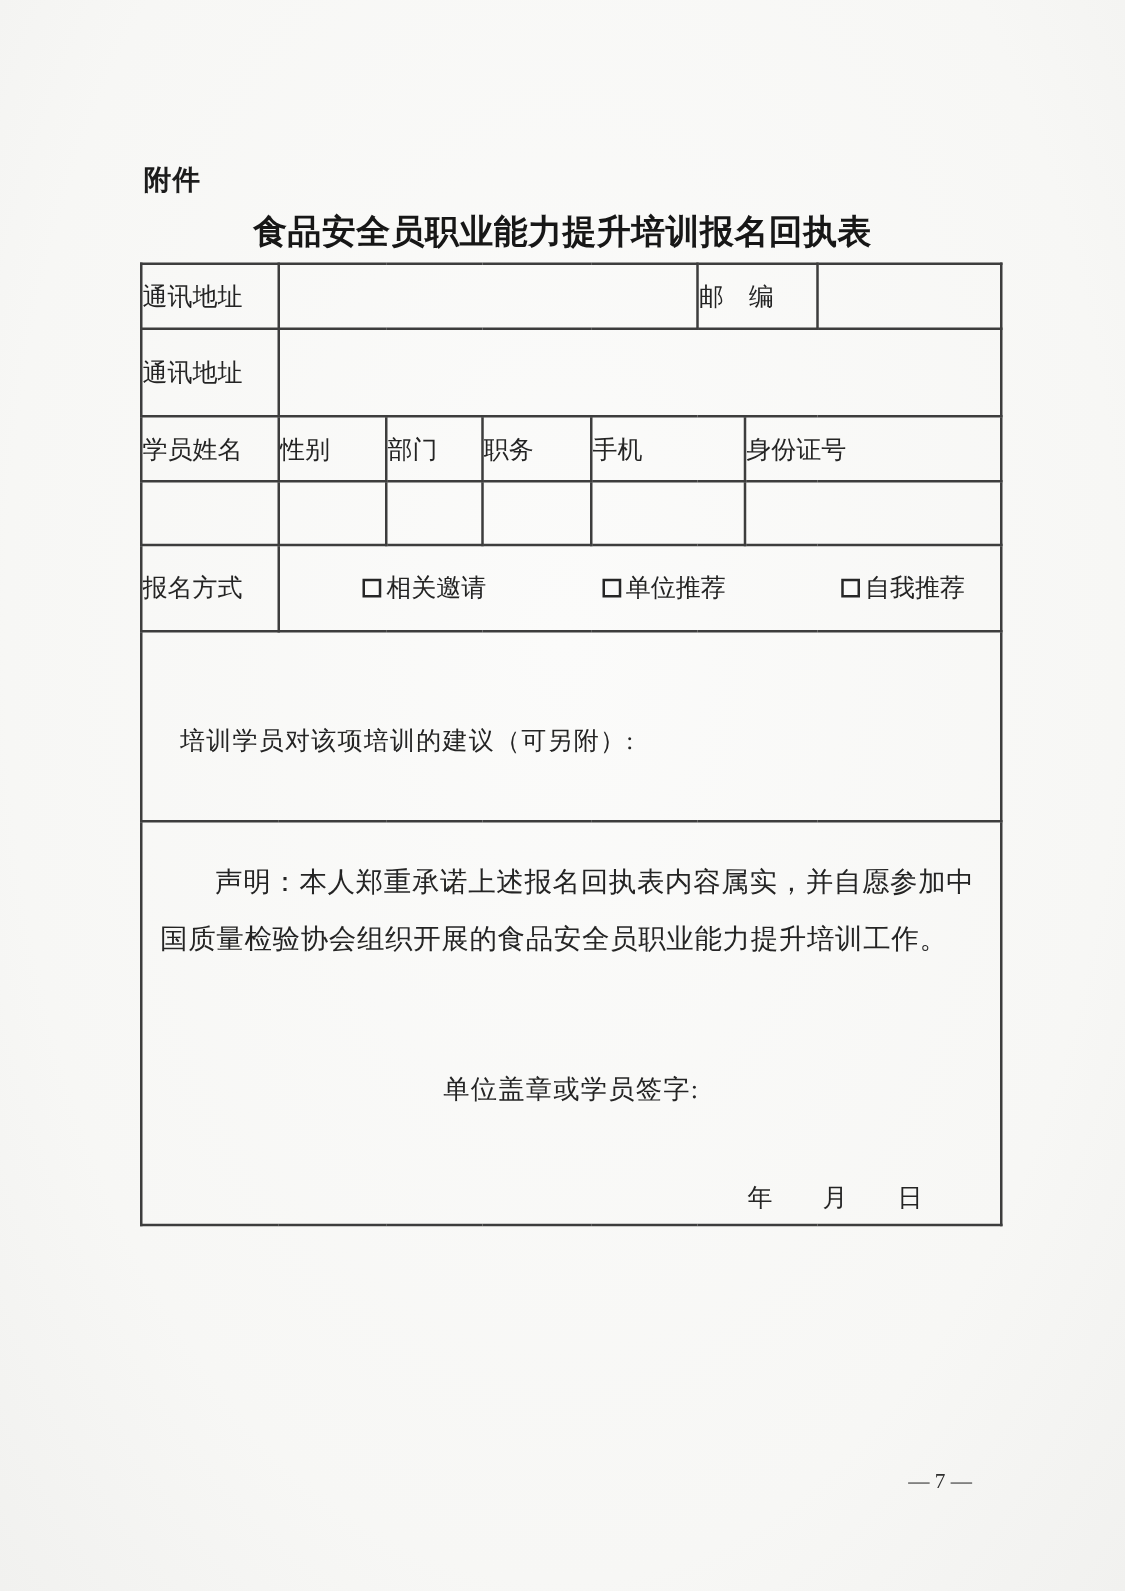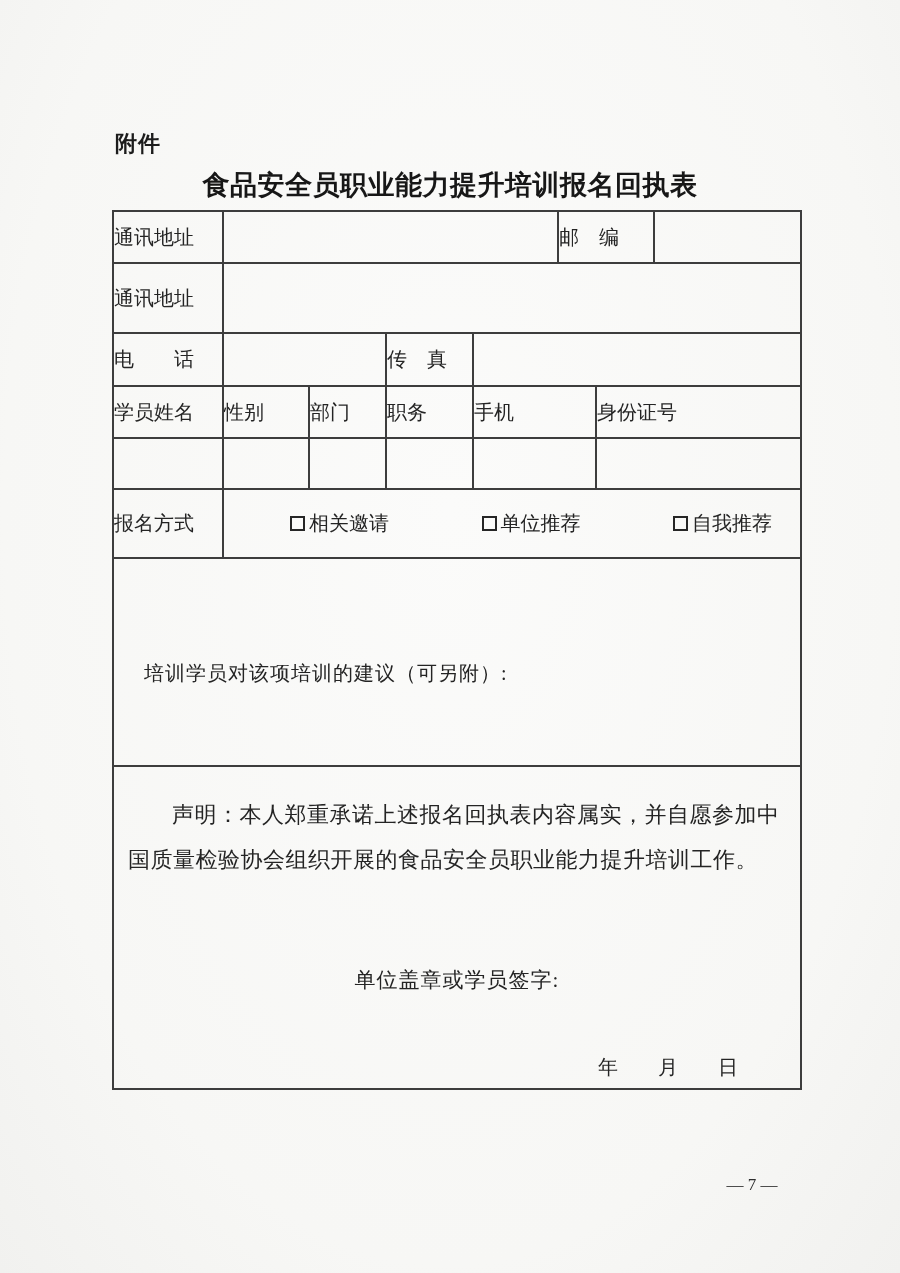--- a/index.html
+++ b/index.html
@@ -59,21 +59,21 @@
   }
   td.lbl { padding-left: 7px; }
   td.ctr { text-align: left; }
   tr.r1 { height: 52px; }
   tr.r2 { height: 70px; }
   tr.r3 { height: 52px; }
   tr.r4 { height: 53px; }
   tr.r5 { height: 52px; }
   tr.r6 { height: 51px; }
   tr.r7 { height: 69px; }
-  tr.r8 { height: 208px; }
+  tr.r8 { height: 152px; }
   tr.r9 { height: 323px; }
   .options {
     display: flex;
     align-items: center;
     justify-content: space-between;
     padding: 0 28px 0 22px;
   }
   .option { display: flex; align-items: center; padding-left: 44px; }
   .checkbox {
     display: inline-block;
@@ -147,26 +147,20 @@
       <td colspan="2" class="ctr">邮　编</td>
       <td></td>
     </tr>
 
     <tr class="r2">
       <td class="lbl">通讯地址</td>
       <td colspan="7"></td>
     </tr>
 
 
-    <tr class="r4">
-      <td class="lbl">电　　话</td>
-      <td colspan="2"></td>
-      <td class="ctr">传　真</td>
-      <td colspan="4"></td>
-    </tr>
 
     <tr class="r5">
       <td class="lbl">学员姓名</td>
       <td class="ctr">性别</td>
       <td class="ctr">部门</td>
       <td class="ctr">职务</td>
       <td colspan="2" class="ctr">手机</td>
       <td colspan="2" class="ctr">身份证号</td>
     </tr>
 

